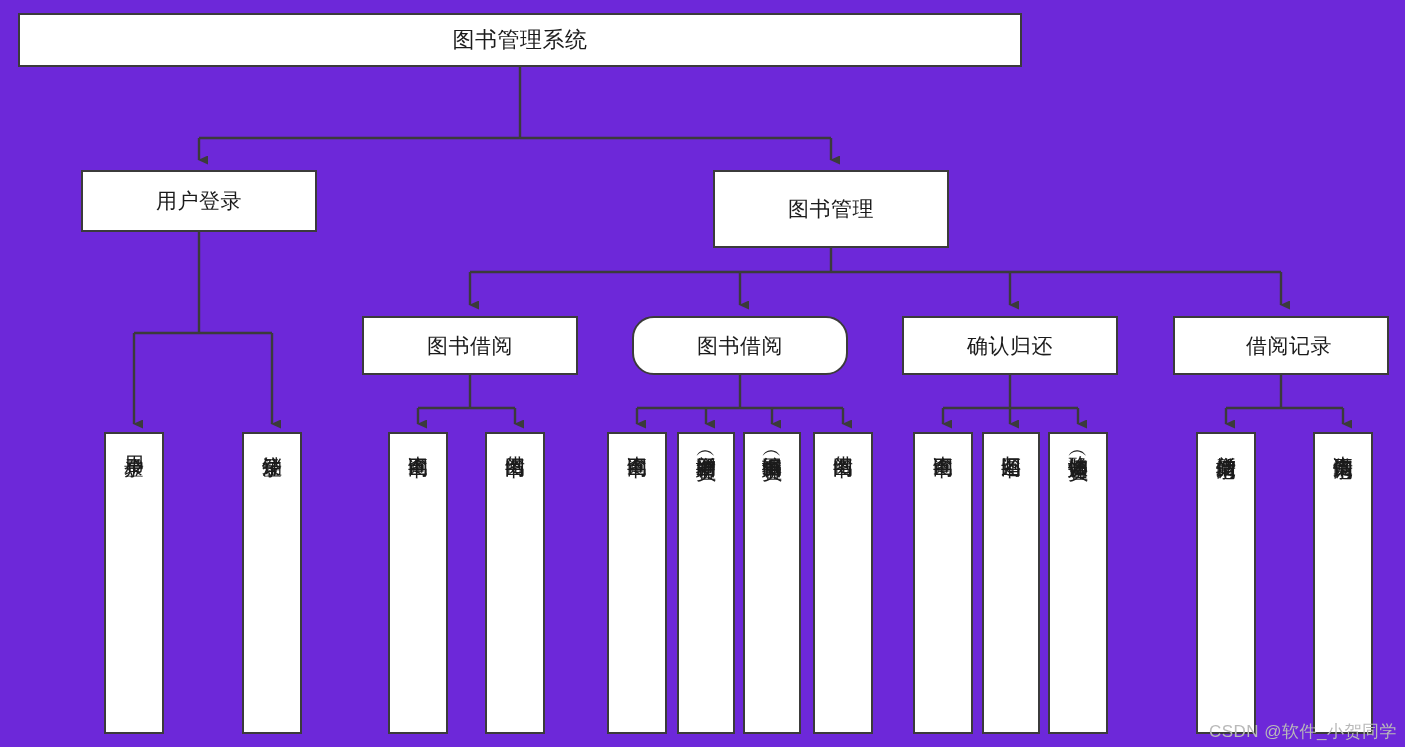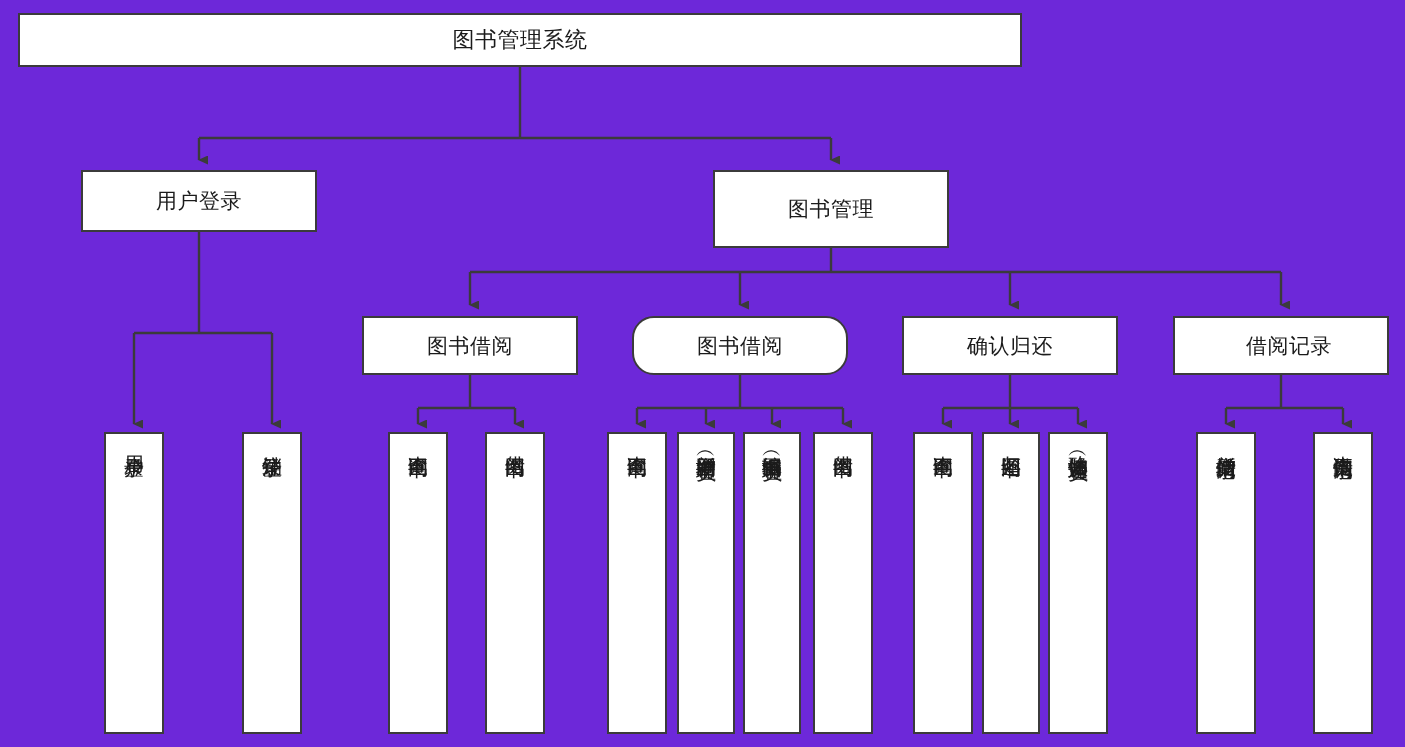--- a/index.html
+++ b/index.html
@@ -201,14 +201,15 @@
   </div>
 
   <div class="node-box leaf" style="left:1196px; top:432px; width:60px; height:302px;">
     <span class="node-label-v">新增借阅记录</span>
   </div>
 
   <div class="node-box leaf" style="left:1313px; top:432px; width:60px; height:302px;">
     <span class="node-label-v">查询借阅记录</span>
   </div>
 
+  <div id="watermark">CSDN @软件_小贺同学</div>
 
 </div>
 
 </body></html>

